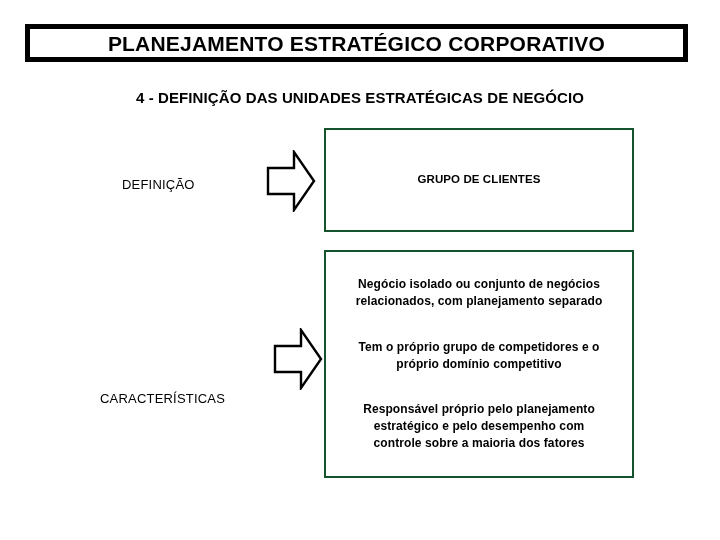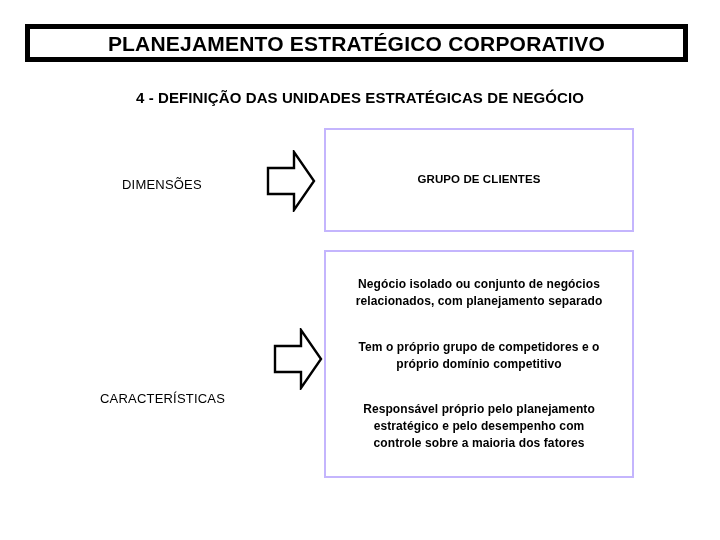--- a/index.html
+++ b/index.html
@@ -52,21 +52,21 @@
     font-weight: bold;
     letter-spacing: 0.1px;
     line-height: 1.2;
   }
 
   
   .content-box {
     position: absolute;
     left: 324px;
     width: 310px;
-    border: 2px solid #c4b5fd;
+    border: 2px solid #14532d;
     background: #ffffff;
     box-sizing: border-box;
     display: flex;
     flex-direction: column;
     justify-content: space-around;
     align-items: center;
   }
   #box-dimensoes {
     top: 128px;
     height: 104px;
@@ -131,21 +131,21 @@
 <body>
 
 <div id="slide">
 
   <div class="title-box">
     <div class="title-text">PLANEJAMENTO ESTRATÉGICO CORPORATIVO</div>
   </div>
 
   <div class="subtitle">4 - DEFINIÇÃO DAS UNIDADES ESTRATÉGICAS DE NEGÓCIO</div>
 
-  <div class="side-label" id="label-dimensoes">DIMENSÕES</div>
+  <div class="side-label" id="label-dimensoes">DEFINIÇÃO</div>
 
   <div class="arrow" id="arrow-1">
     <svg viewBox="0 0 50 62" xmlns="http://www.w3.org/2000/svg" aria-hidden="true">
       <polygon points="2,18 28,18 28,2 48,31 28,60 28,44 2,44" fill="#ffffff" stroke="#000000" stroke-width="2.4" stroke-linejoin="miter"></polygon>
     </svg>
   </div>
 
   <div class="content-box" id="box-dimensoes">
     <div class="box-line">GRUPO DE CLIENTES</div>
   </div>

